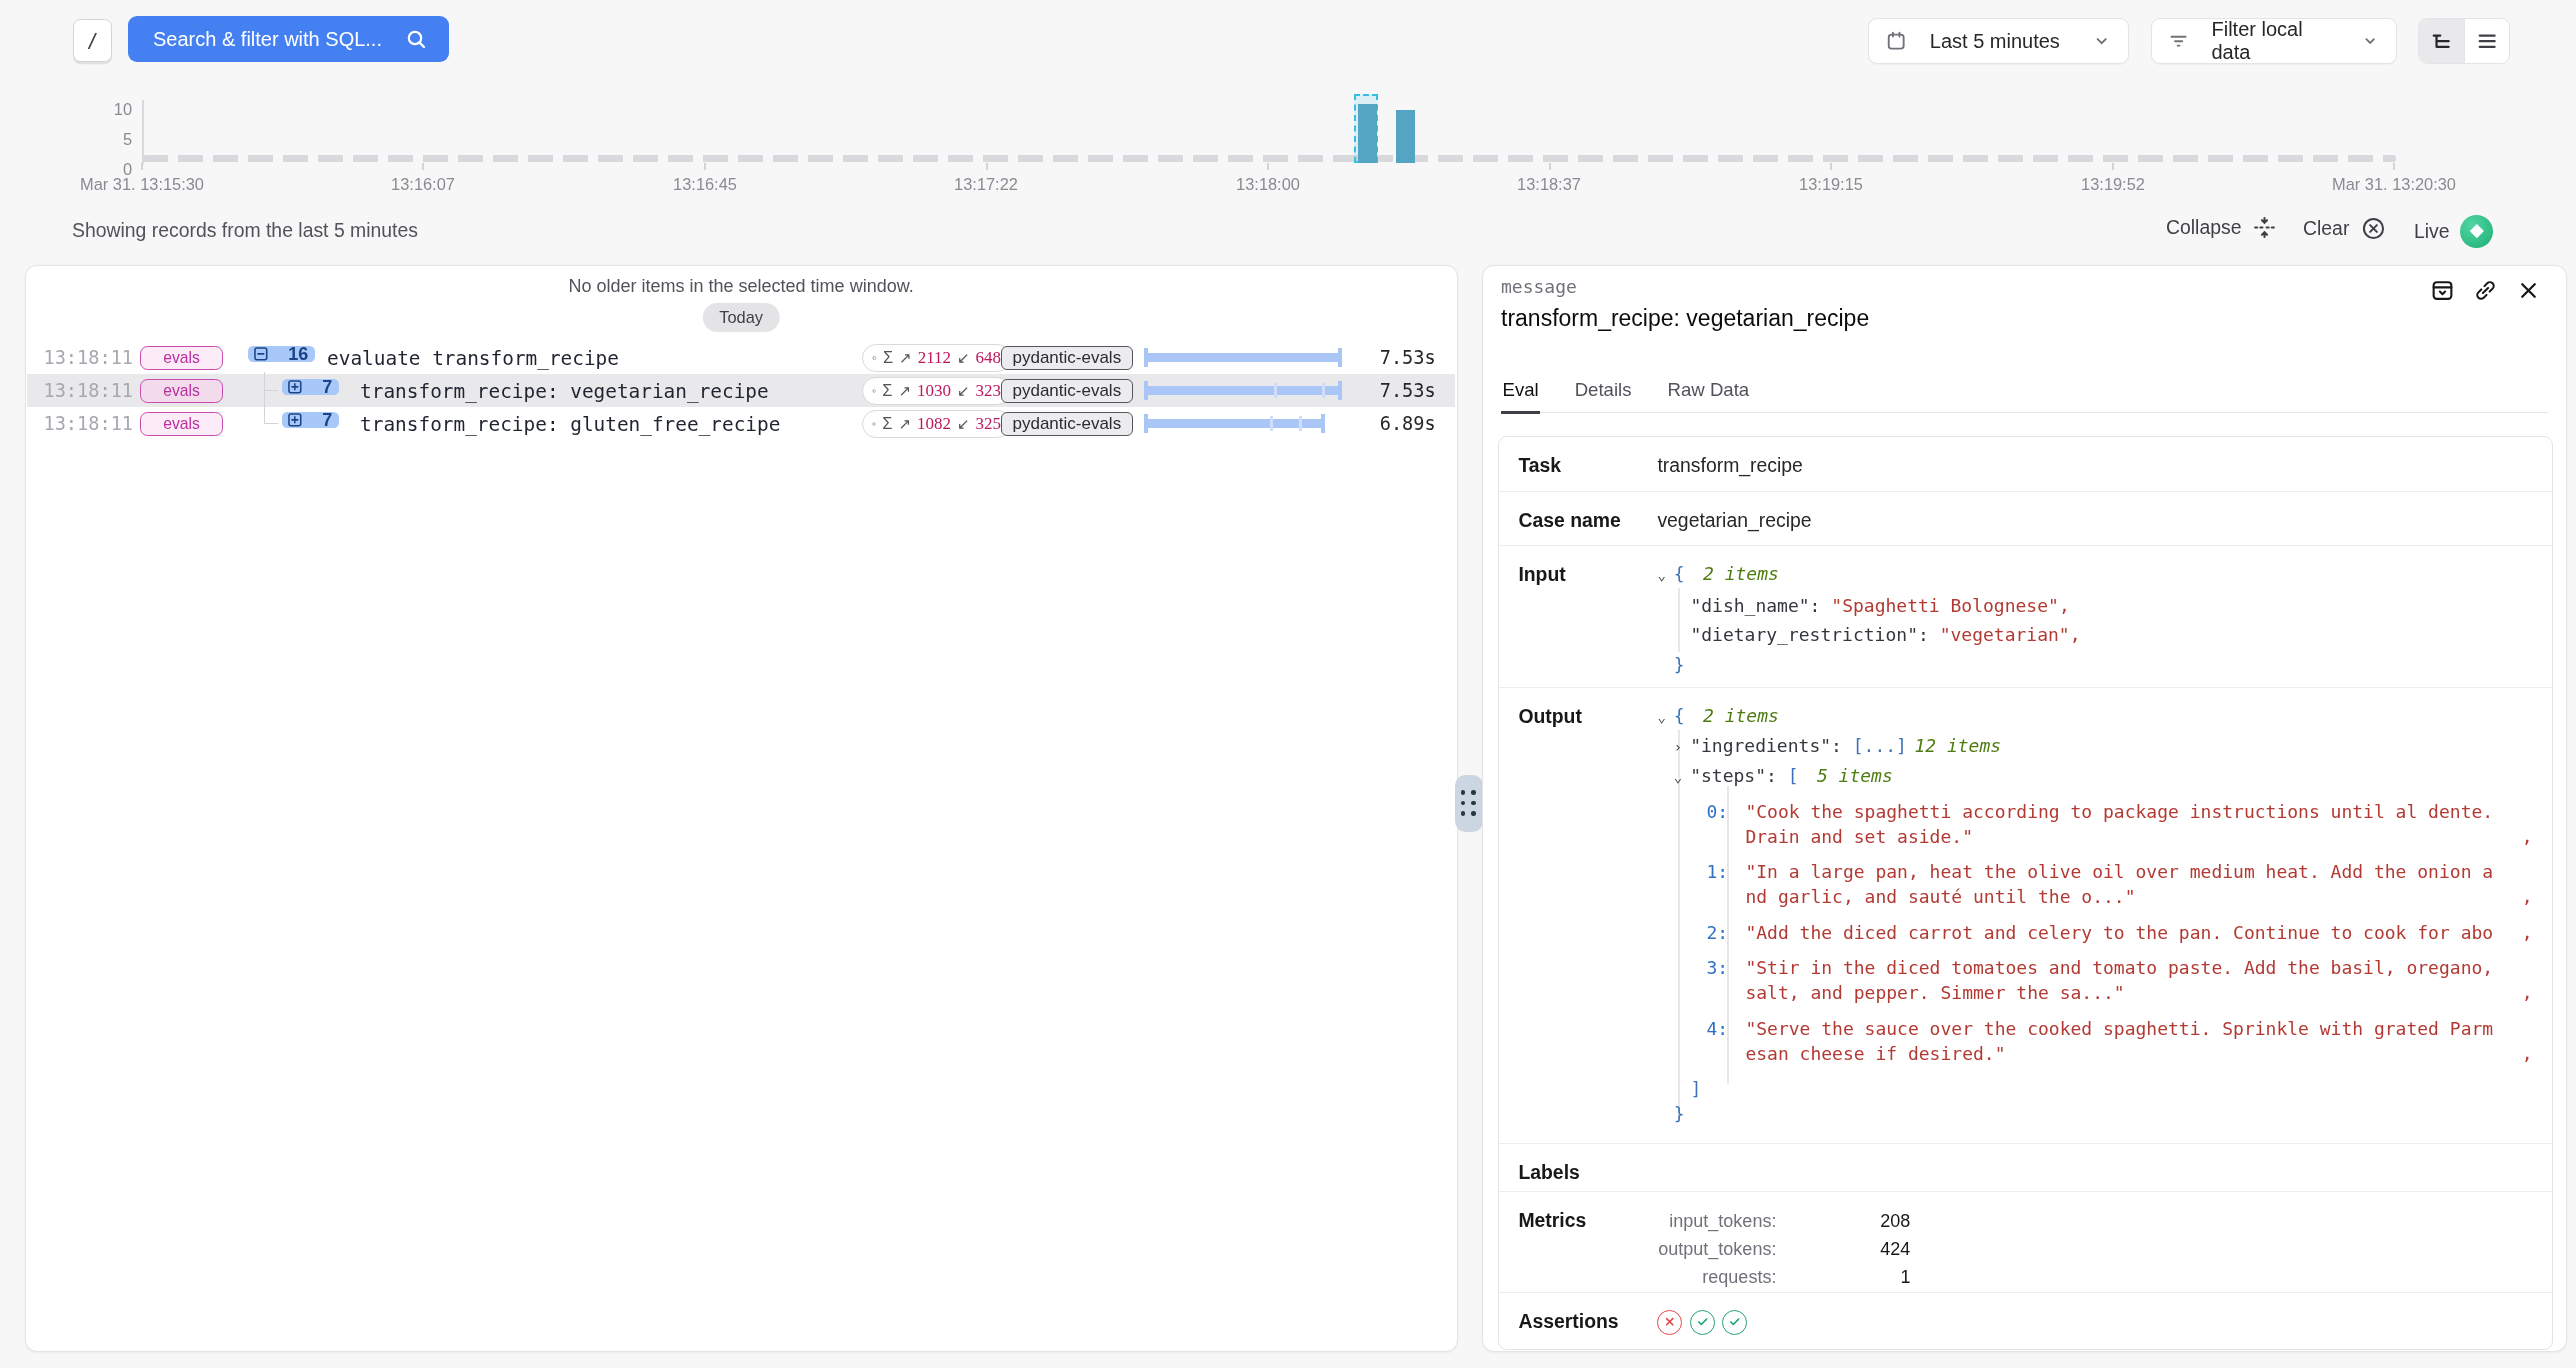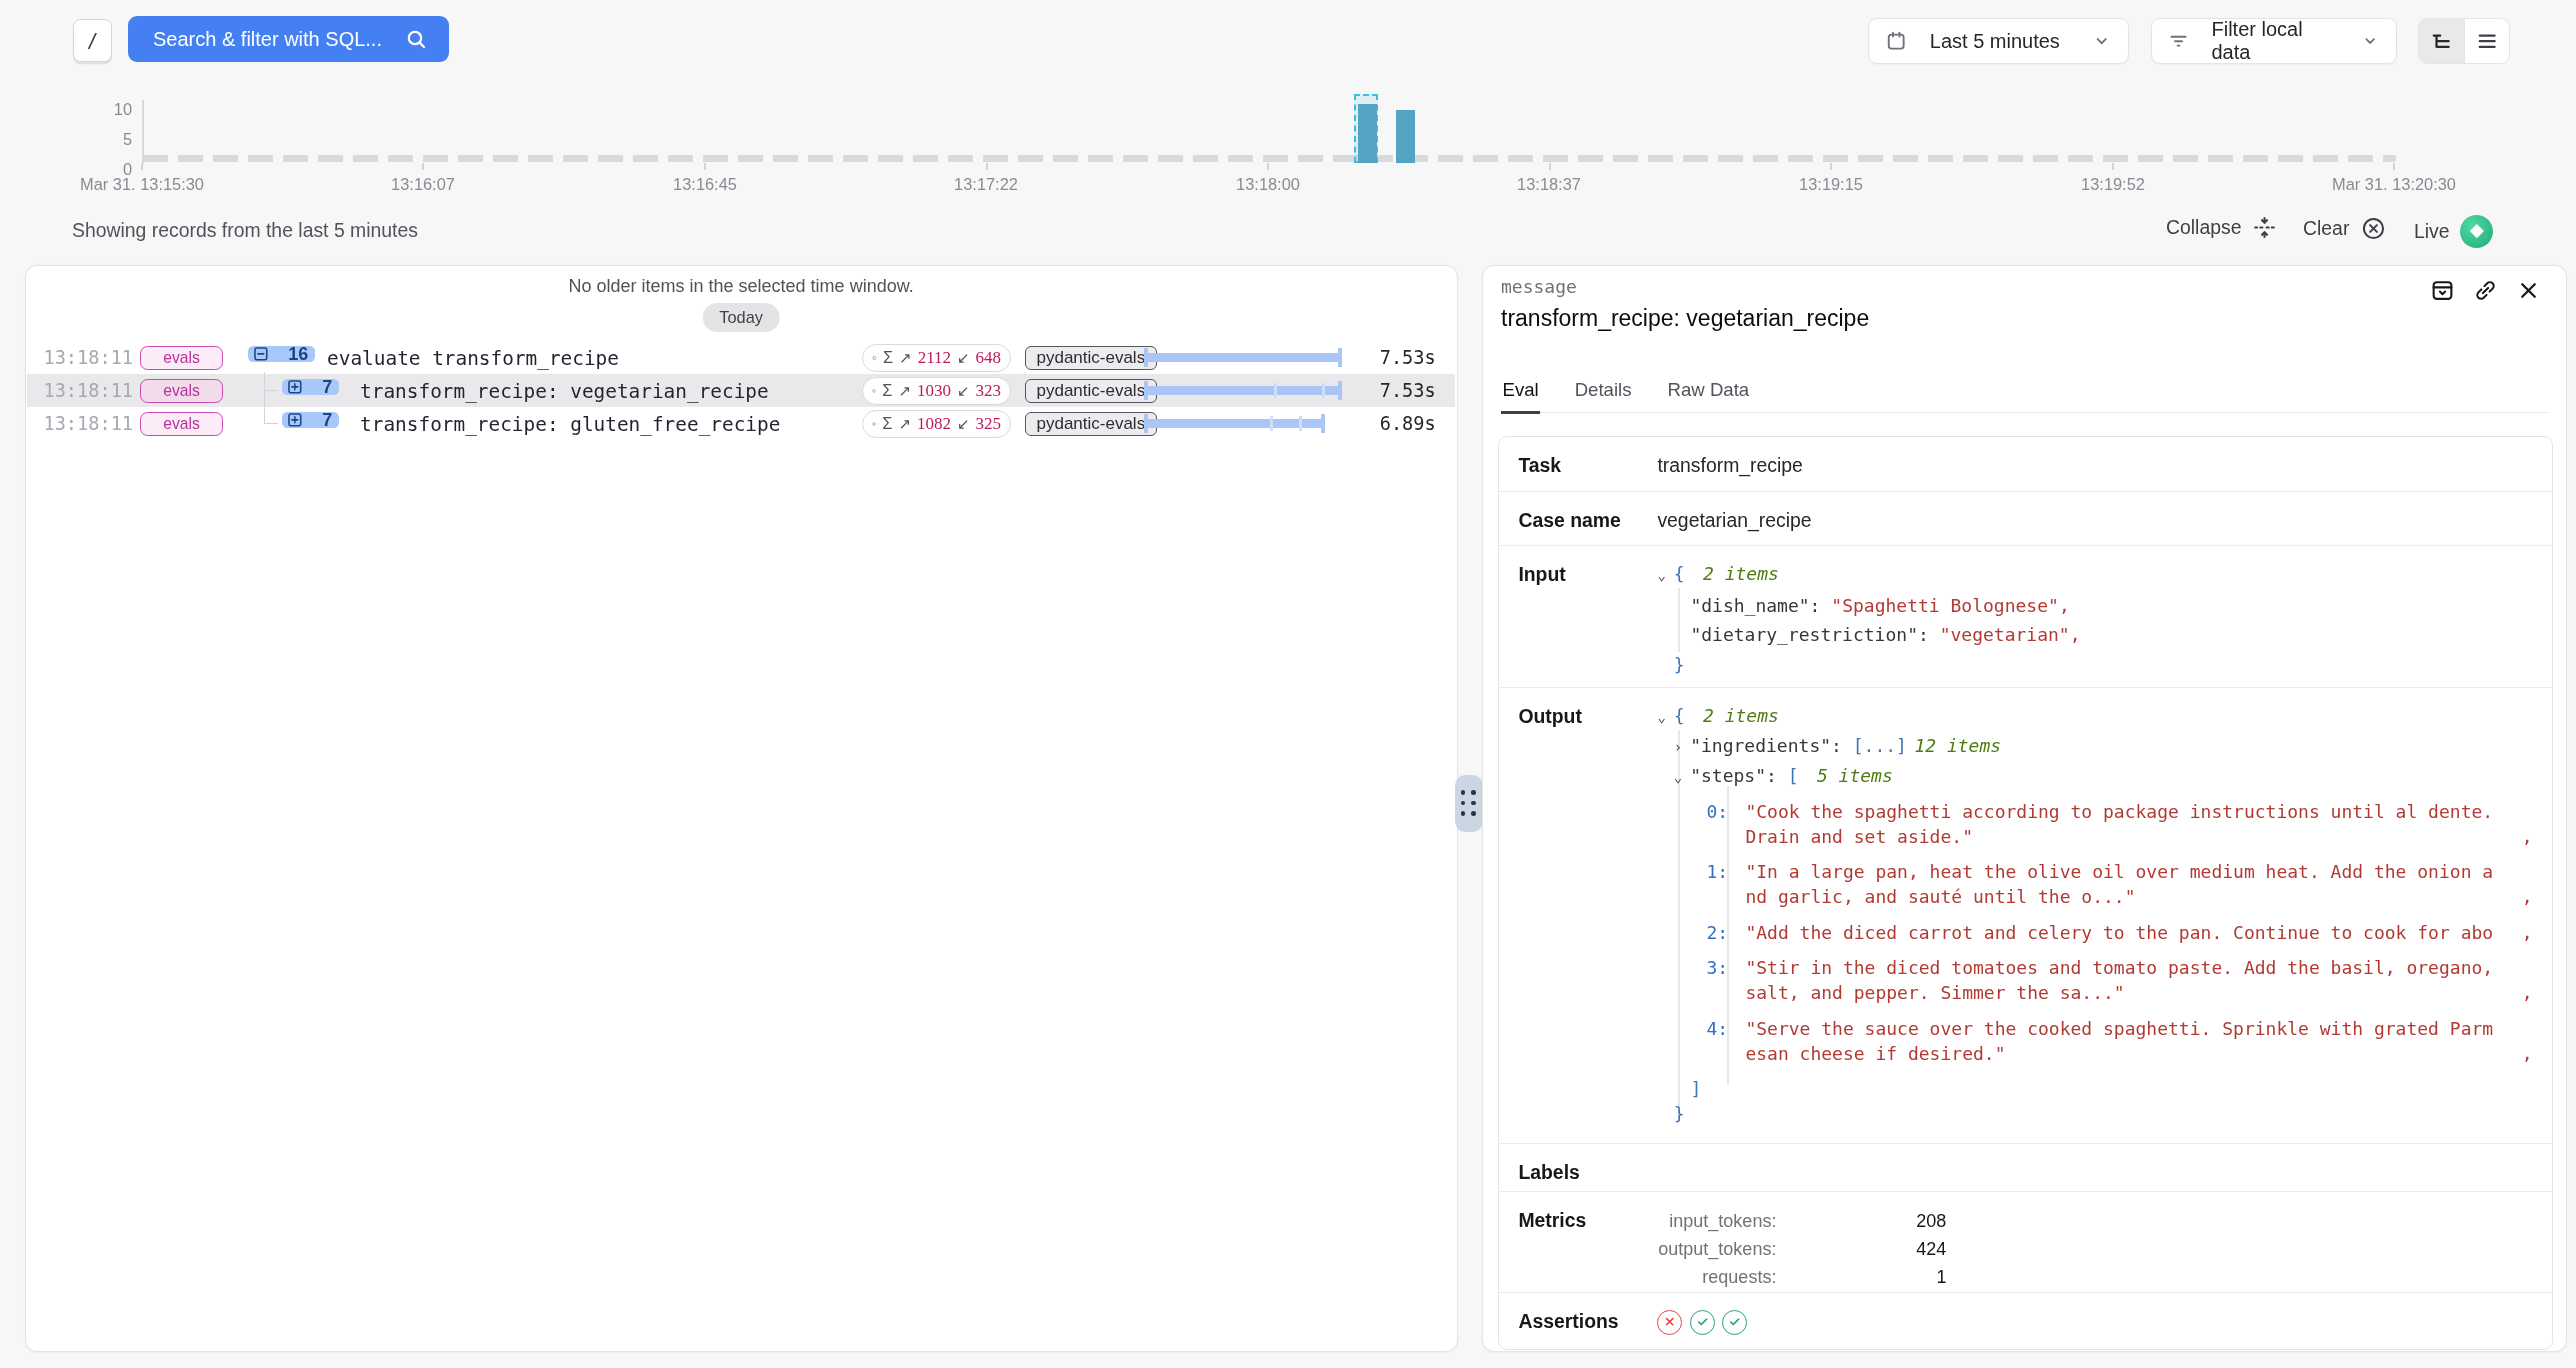--- a/index.html
+++ b/index.html
@@ -50,21 +50,21 @@
   .trace-row { position:absolute; left:1.5px; width:1428px; height:33px; cursor:pointer; }
   .trace-row.selected { background:#e9e9eb; }
   .row-time { position:absolute; left:16.4px; top:6px; font-size:18.6px; color:#a8a8b0; }
   .evals-pill { position:absolute; left:113px; top:4.5px; width:83px; height:24px; border:1.5px solid #c94bb0; border-radius:7.5px; background:#fcecf8; color:#bc2f9f; font-size:15.7px; display:flex; align-items:center; justify-content:center; }
   .selected .evals-pill { background:#f2dcec; }
   .count-badge { position:absolute; top:5.2px; height:16px; background:#a7c8f9; border-radius:5.2px; display:flex; align-items:center; gap:20px; padding:0 6.7px 0 4.5px; color:#1c4587; font-size:18px; font-weight:bold; cursor:pointer; }
   .row-name { position:absolute; top:6px; font-size:19.4px; color:#1f2430; white-space:nowrap; }
   .tok-pill { position:absolute; left:835px; top:3px; width:149px; height:27.6px; background:#fff; border:1.5px solid #d9d9dd; border-radius:14px; display:flex; align-items:center; gap:6px; padding:0 9px; font-size:16.4px; color:#52525b; }
   .tok-pill .num { color:#be185d; font-size:17px; font-family:Liberation Serif, serif; }
   .tok-pill .arr { font-size:15px; color:#52525b; }
-  .pkg-tag { position:absolute; left:974px; top:4.5px; height:24.6px; background:#ececee; border:1.5px solid #55555d; border-radius:6px; display:flex; align-items:center; padding:0 10.4px; font-size:17px; color:#2c2c31;margin-left:24px; }
+  .pkg-tag { position:absolute; left:974px; top:4.5px; height:24.6px; background:#ececee; border:1.5px solid #55555d; border-radius:6px; display:flex; align-items:center; padding:0 10.4px; font-size:17px; color:#2c2c31; }
   .dur-bar { position:absolute; left:1117px; top:6.7px; height:19.4px; }
   .dur-bar .body { position:absolute; left:0; top:5.2px; height:9px; background:#a9c6f7; width:100%; }
   .dur-bar .cap { position:absolute; top:0; width:3.7px; height:19.4px; background:#a9c6f7; }
   .dur-bar .tick { position:absolute; top:2.2px; width:3px; height:15px; background:#cfdffb; }
   .dur-label { position:absolute; right:19.4px; top:6px; font-size:18.6px; color:#27272a; }
   #tree-connector { position:absolute; left:238px; top:106px; width:18px; height:52px; border-left:1.5px solid #d4d4d8; }
   #tree-connector .stub { position:absolute; left:0; width:13.4px; border-top:1.5px solid #d4d4d8; }
 
   
   #drag-handle { position:absolute; left:1455px; top:775px; width:28px; height:57px; background:#ccd6e2; border-radius:10.4px; display:grid; grid-template-columns:repeat(2,6px); grid-template-rows:repeat(3,6px); gap:4.5px; align-content:center; justify-content:center; cursor:col-resize; }
@@ -95,21 +95,21 @@
   .jv .line { position:relative; white-space:nowrap; }
   .jv .guide { position:absolute; width:1.5px; background:#e7e7ea; }
   .jv .entry { margin:4.5px 0 4.5px 33px; }
   .step { display:flex; margin:0 0 10.4px 49px; }
   .step .idx { width:39px; flex:none; }
   .step .txt { width:69ch; word-break:break-all; white-space:normal; }
   .step .comma { margin-left:auto; color:#b33a33; align-self:flex-end; }
   .close-arr { margin-left:33px; }
 
   
-  .metric-line { display:flex; line-height:28px; font-size:18px;gap:36px; }
+  .metric-line { display:flex; line-height:28px; font-size:18px; }
   .metric-label { width:119px; text-align:right; color:#71717a; }
   .metric-value { width:134px; text-align:right; color:#18181b; }
 
   
   #assert-icons { display:flex; gap:7.5px; align-items:center; }
   .assert { width:25px; height:25px; border-radius:50%; display:flex; align-items:center; justify-content:center; }
   .assert.fail { border:1.9px solid #e5484d; color:#e5484d; }
   .assert.pass { border:1.9px solid #21a579; color:#21a579; }
   .assert svg { width:13.4px; height:13.4px; }
 

